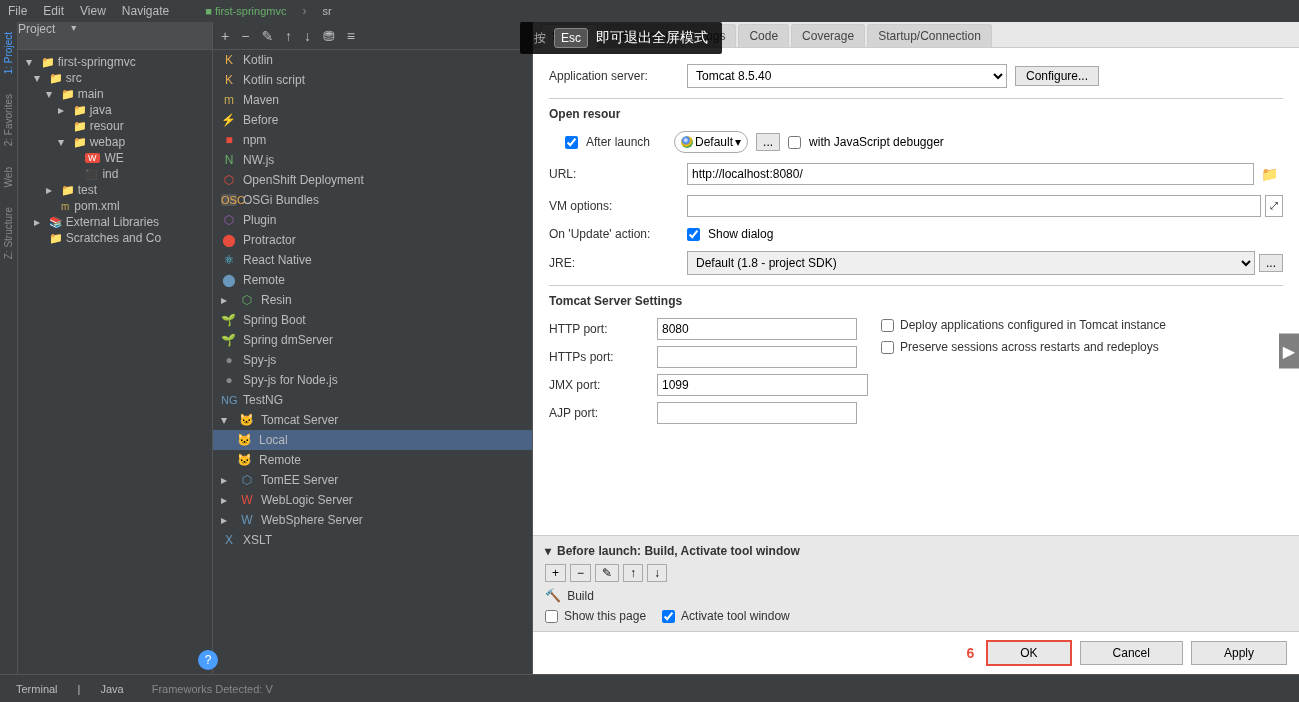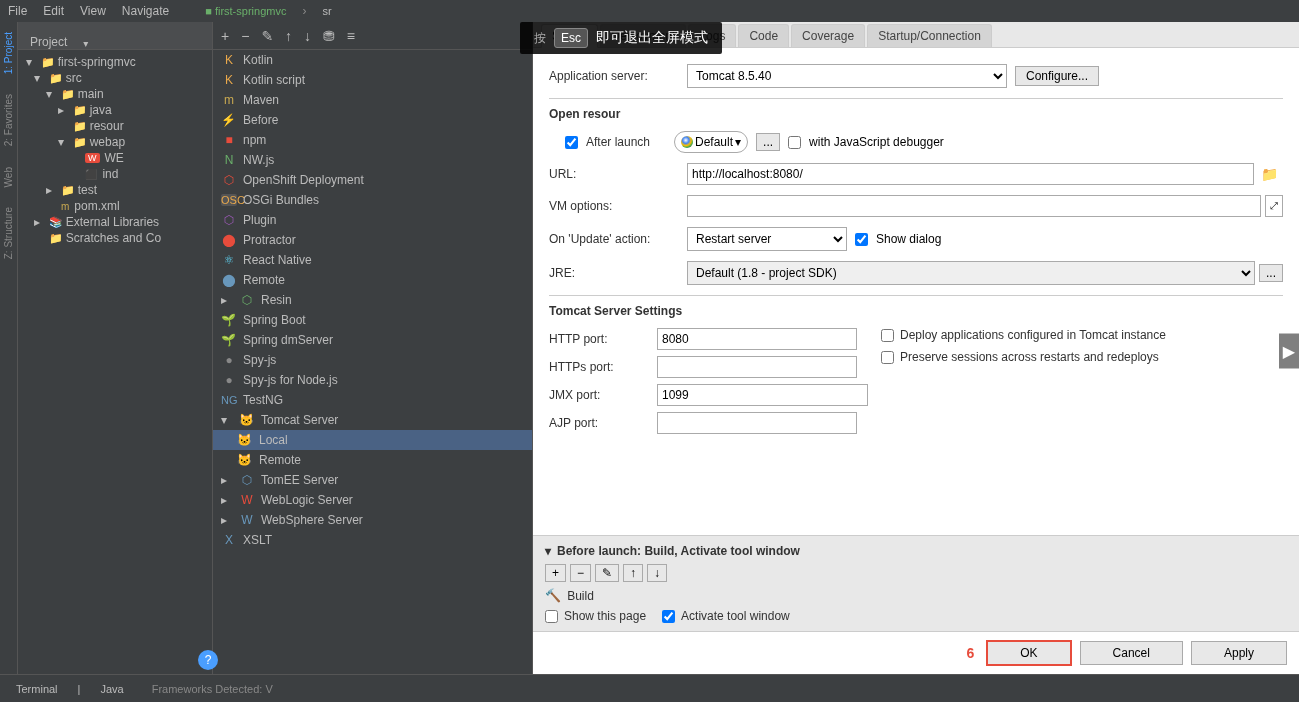--- a/index.html
+++ b/index.html
@@ -10,21 +10,21 @@
 
     
     .menu-bar { height: 22px; background: #3c3f41; display: flex; align-items: center; padding: 0 8px; gap: 16px; font-size: 12px; color: #bbb; flex-shrink: 0; }
     .menu-bar span { cursor: pointer; }
 
     
     .main-area { display: flex; flex: 1; overflow: hidden; }
 
     
     .project-panel { width: 195px; background: #3c3f41; border-right: 1px solid #555; display: flex; flex-direction: column; flex-shrink: 0; }
-    .project-header { height: 28px; background: #4b4d4f; display: flex; align-items: flex-end; padding: 0 12px; font-size: 12px; color: #bbb; border-bottom: 1px solid #555; gap: 16px; }
+    .project-header { height: 28px; background: #4b4d4f; display: flex; align-items: flex-start; padding: 0 0; font-size: 12px; color: #bbb; border-bottom: 1px solid #555; gap: 16px; }
     .project-tree { flex: 1; overflow-y: auto; padding: 4px 0; font-size: 12px; }
     .tree-item { padding: 1px 4px 1px 8px; cursor: pointer; display: flex; align-items: center; gap: 3px; white-space: nowrap; overflow: hidden; color: #bbb; }
     .tree-folder-icon { color: #c8a951; font-size: 11px; }
 
     
     .config-list { width: 320px; background: #3c3f41; border-right: 1px solid #555; flex-shrink: 0; overflow-y: auto; }
     .config-toolbar { height: 28px; display: flex; align-items: center; padding: 0 4px; gap: 4px; background: #3c3f41; border-bottom: 1px solid #555; }
     .config-toolbar button { background: transparent; border: none; color: #bbb; cursor: pointer; font-size: 14px; padding: 2px 4px; }
     .config-item { padding: 3px 8px; cursor: pointer; display: flex; align-items: center; gap: 6px; color: #bbb; font-size: 12px; }
     .config-item.selected { background: #4a6284; }
@@ -350,23 +350,20 @@
         <div class="form-row">
           <span class="form-label">VM options:</span>
           <div class="vm-row">
             <input type="text" class="vm-input" style="">
             <button class="expand-btn">⤢</button>
           </div>
         </div>
 
         <div class="form-row">
           <span class="form-label">On 'Update' action:</span>
-          <select class="form-select" style="min-width:160px;">
-            <option>Restart server</option>
-          </select>
           <input type="checkbox" checked="" style="">
           <label>Show dialog</label>
         </div>
 
         <div class="form-row">
           <span class="form-label">JRE:</span>
           <div class="jre-row">
             <select class="jre-select">
               <option>Default (1.8 - project SDK)</option>
             </select>

